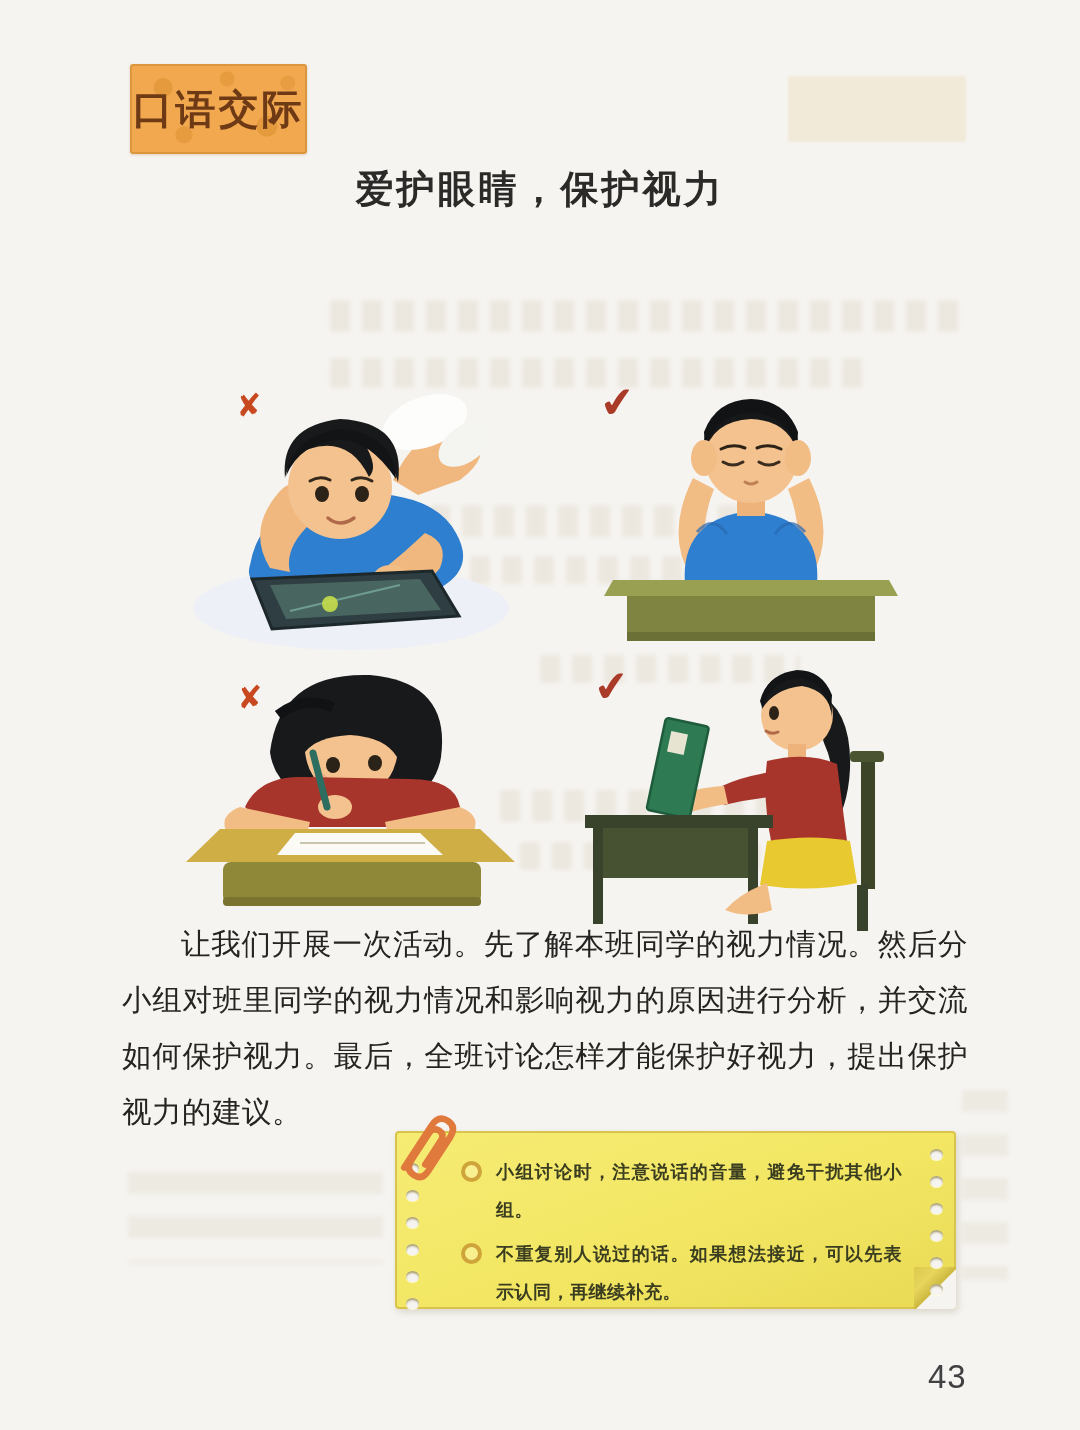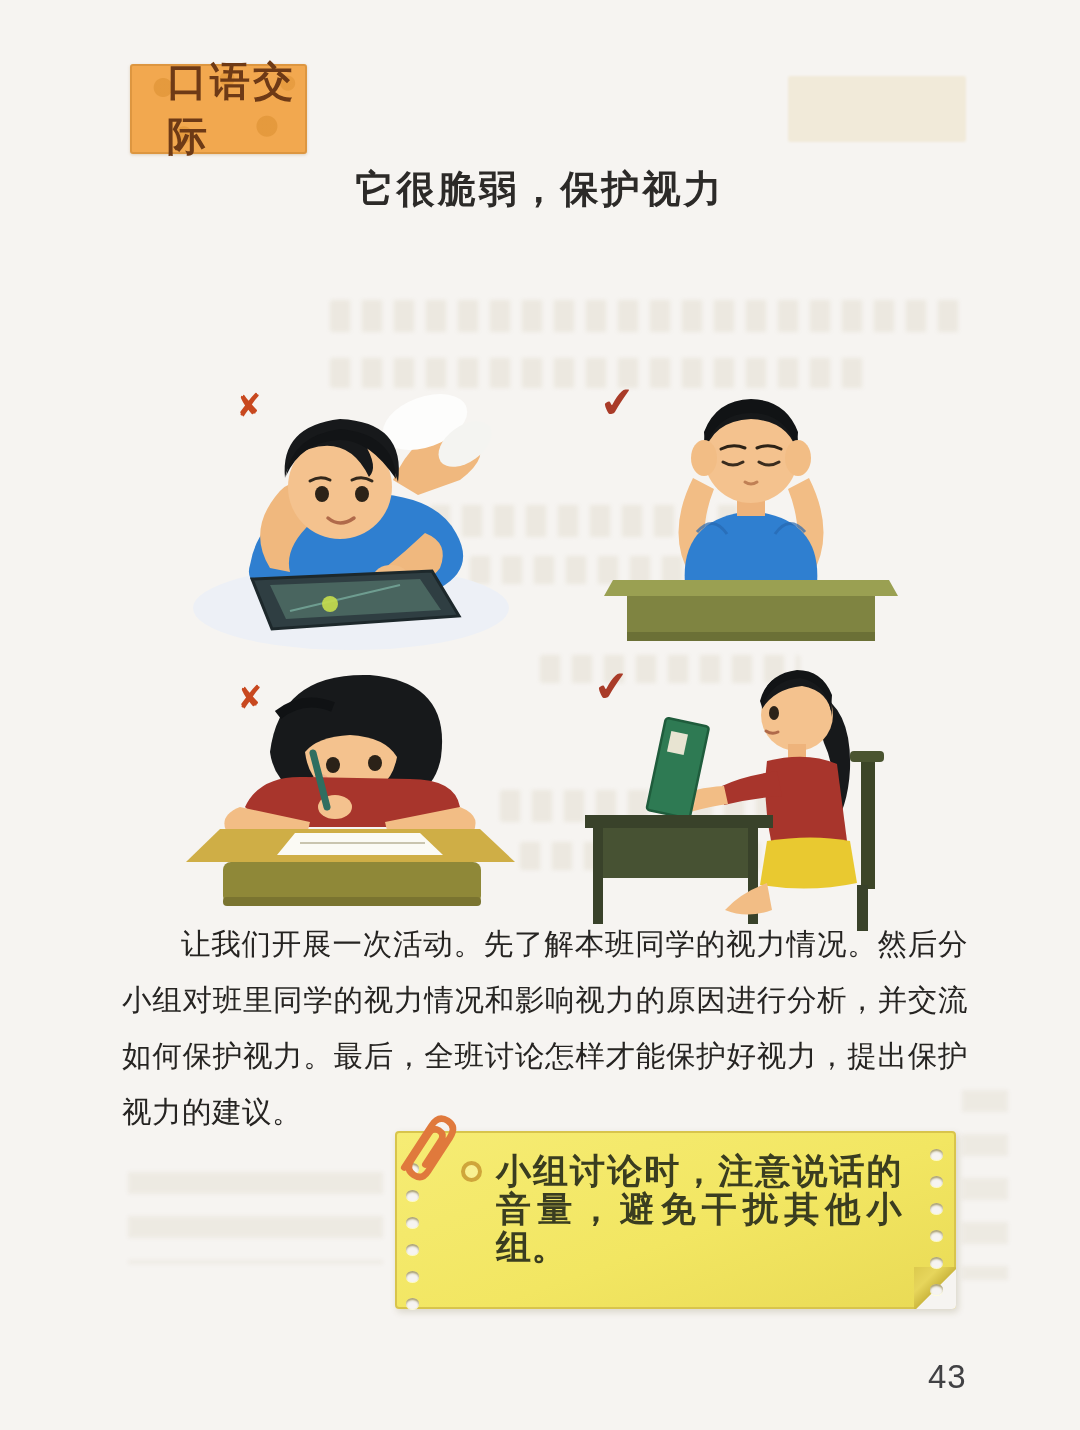--- a/index.html
+++ b/index.html
@@ -20,21 +20,21 @@
       radial-gradient(circle at 78% 70%, rgba(216,140,44,.5) 0 10px, transparent 11px),
       radial-gradient(circle at 55% 15%, rgba(216,140,44,.45) 0 7px, transparent 8px),
       radial-gradient(circle at 30% 80%, rgba(216,140,44,.45) 0 8px, transparent 9px),
       radial-gradient(circle at 90% 20%, rgba(216,140,44,.4) 0 7px, transparent 8px),
       #f2a84f;
     border:2px solid #dd9640;border-radius:3px;
     display:flex;align-items:center;justify-content:center;
     box-shadow:0 1px 3px rgba(150,100,30,.25);
   }
   .badge span{
-    font-size:40px;font-weight:700;color:#6e3a16;letter-spacing:3px;padding-left:35px;
+    font-size:40px;font-weight:700;color:#6e3a16;letter-spacing:3px;
   }
   
   .ghost-block{
     position:absolute;left:788px;top:76px;width:178px;height:66px;
     background:#f0e7d2;opacity:.75;filter:blur(1px);border-radius:2px;
   }
   
   .title{
     position:absolute;left:0;top:164px;width:100%;
     text-align:center;font-size:38px;font-weight:700;letter-spacing:3px;color:#2c2a28;
@@ -78,21 +78,21 @@
     box-sizing:border-box;
     padding:20px 52px 14px 64px;
   }
   .note-item{display:flex;align-items:flex-start;margin-bottom:6px;}
   .note-bullet{
     flex:0 0 auto;width:13px;height:13px;border-radius:50%;
     border:4px solid #cfa53b;background:rgba(255,250,200,.4);
     margin:8px 14px 0 0;
   }
   .note-text{
-    font-size:35px;line-height:38px;color:#3a3d20;font-weight:600;
+    font-size:18px;line-height:38px;color:#3a3d20;font-weight:600;
     letter-spacing:.5px;text-align:justify;
   }
   .hole-col{position:absolute;display:flex;flex-direction:column;gap:16px;z-index:5;}
   .hole-col.left{left:9px;top:30px;}
   .hole-col.right{right:11px;top:16px;}
   .hole{
     width:13px;height:11px;border-radius:50%;
     background:#f6f4f1;
     box-shadow:inset 0 2px 2px rgba(120,105,30,.6), 0 1px 0 rgba(255,255,220,.8);
   }
@@ -125,21 +125,21 @@
   <div class="ghost-row" style="left:330px;top:300px;width:630px;height:32px;"></div>
   <div class="ghost-row" style="left:330px;top:358px;width:540px;height:30px;"></div>
   <div class="ghost-row" style="left:430px;top:505px;width:330px;height:32px;"></div>
   <div class="ghost-row" style="left:470px;top:556px;width:220px;height:28px;"></div>
   <div class="ghost-row" style="left:540px;top:655px;width:260px;height:28px;"></div>
   <div class="ghost-row" style="left:500px;top:790px;width:310px;height:32px;"></div>
   <div class="ghost-row" style="left:520px;top:842px;width:240px;height:28px;"></div>
   <div class="ghost-multi" style="left:128px;top:1172px;width:255px;height:92px;"></div>
   <div class="ghost-multi" style="left:962px;top:1090px;width:46px;height:190px;"></div>
 
-  <div class="title">它很脆弱，保护视力</div>
+  <div class="title">爱护眼睛，保护视力</div>
 
 
   <div class="mark cross m1">✘</div>
   <div class="mark check m2">✔</div>
   <div class="mark cross m3">✘</div>
   <div class="mark check m4">✔</div>
 
   <svg class="illo" style="left:188px;top:380px;" width="335" height="275" viewBox="0 0 335 275">
     <ellipse cx="163" cy="228" rx="158" ry="42" fill="#edf0f6"></ellipse>
     <path d="M205 100 Q235 35 285 58 Q305 75 272 100 L230 115 Z" fill="#f0b87e"></path>
@@ -250,18 +250,22 @@
         <span class="hole"></span>
         <span class="hole"></span>
       <span class="hole"></span>
         <span class="hole"></span>
         <span class="hole"></span>
     </div>
     <div class="note-item">
       <span class="note-bullet"></span>
       <span class="note-text">小组讨论时，注意说话的音量，避免干扰其他小组。</span>
     </div>
+    <div class="note-item">
+      <span class="note-bullet"></span>
+      <span class="note-text">不重复别人说过的话。如果想法接近，可以先表示认同，再继续补充。</span>
+    </div>
     <div class="fold"></div>
   </div>
 
   <div class="page-number">43</div>
 
 </div>
 
 </body></html>

